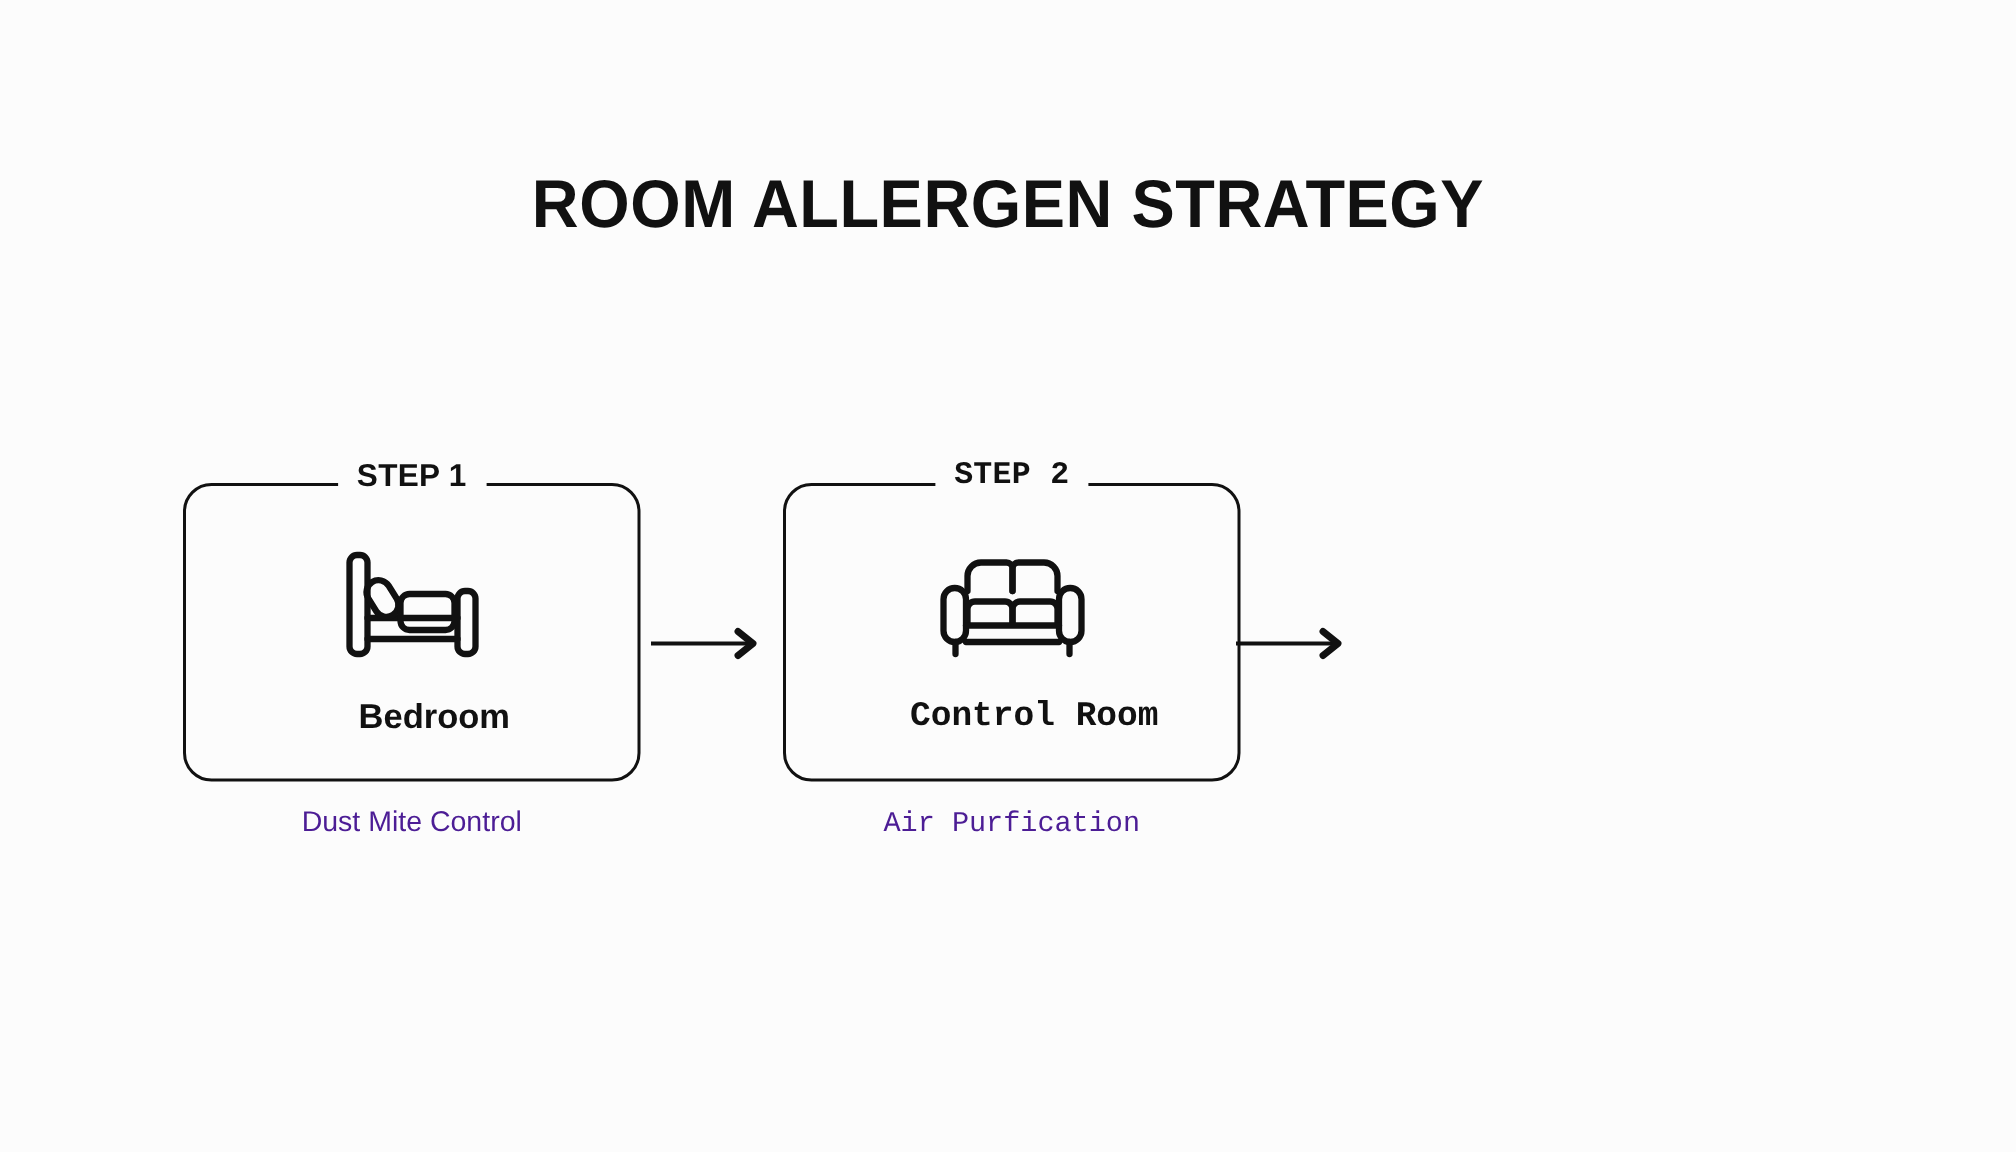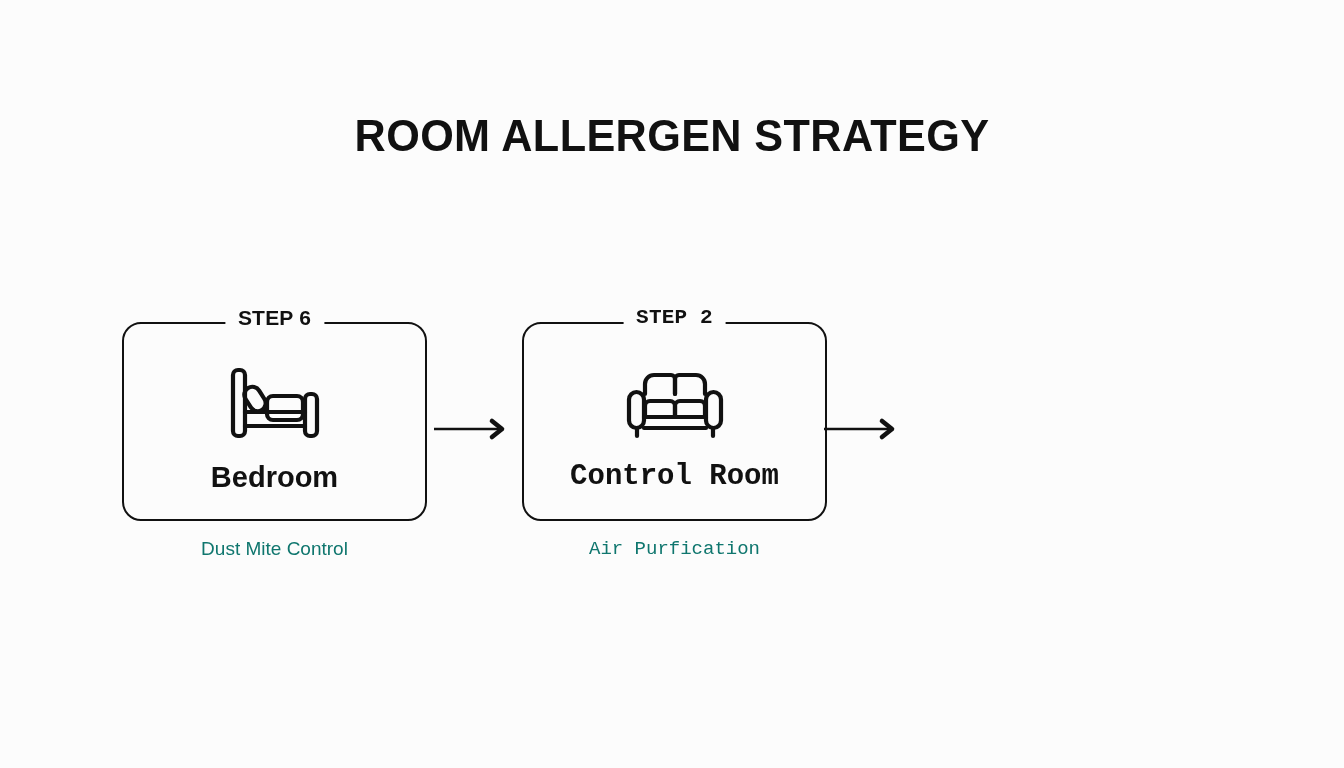--- a/index.html
+++ b/index.html
@@ -91,36 +91,37 @@
     justify-content: center;
   }
   .icon-wrap svg { display: block; }
 
   .room-name {
     position: absolute;
     top: 144px;
     left: 0;
     width: 305px;
     text-align: center;
-    font-size: 29px;
+    font-size: 23px;
     font-weight: 700;
     color: #111111;
     line-height: 30px;
     white-space: nowrap;
+    padding-left: 15px;
   }
 
   .caption {
     position: absolute;
     top: 219px;
     left: 0;
     width: 305px;
     text-align: center;
     font-size: 19px;
     font-weight: 400;
-    color: #0f766e;
+    color: #4c1d95;
     line-height: 24px;
     white-space: nowrap;
   }
 
   
   .arrow {
     position: absolute;
     top: 98px;
     width: 78px;
     height: 26px;
@@ -132,21 +133,21 @@
 </head>
 <body>
 
 <div class="page-title">ROOM ALLERGEN STRATEGY</div>
 
 <div class="flow">
 
   <div class="step step-1">
     <div class="card"></div>
 
-    <div class="step-label">STEP 6</div>
+    <div class="step-label">STEP 1</div>
 
     <div class="icon-wrap">
       <svg width="100" height="84" viewBox="0 0 100 84" fill="none" stroke="#111111" stroke-width="4.2" stroke-linecap="round" stroke-linejoin="round">
 
         <rect x="8" y="8" width="12" height="66" rx="5"></rect>
 
         <rect x="80" y="32" width="12" height="42" rx="5"></rect>
 
         <path d="M20 50 H80"></path>
 

